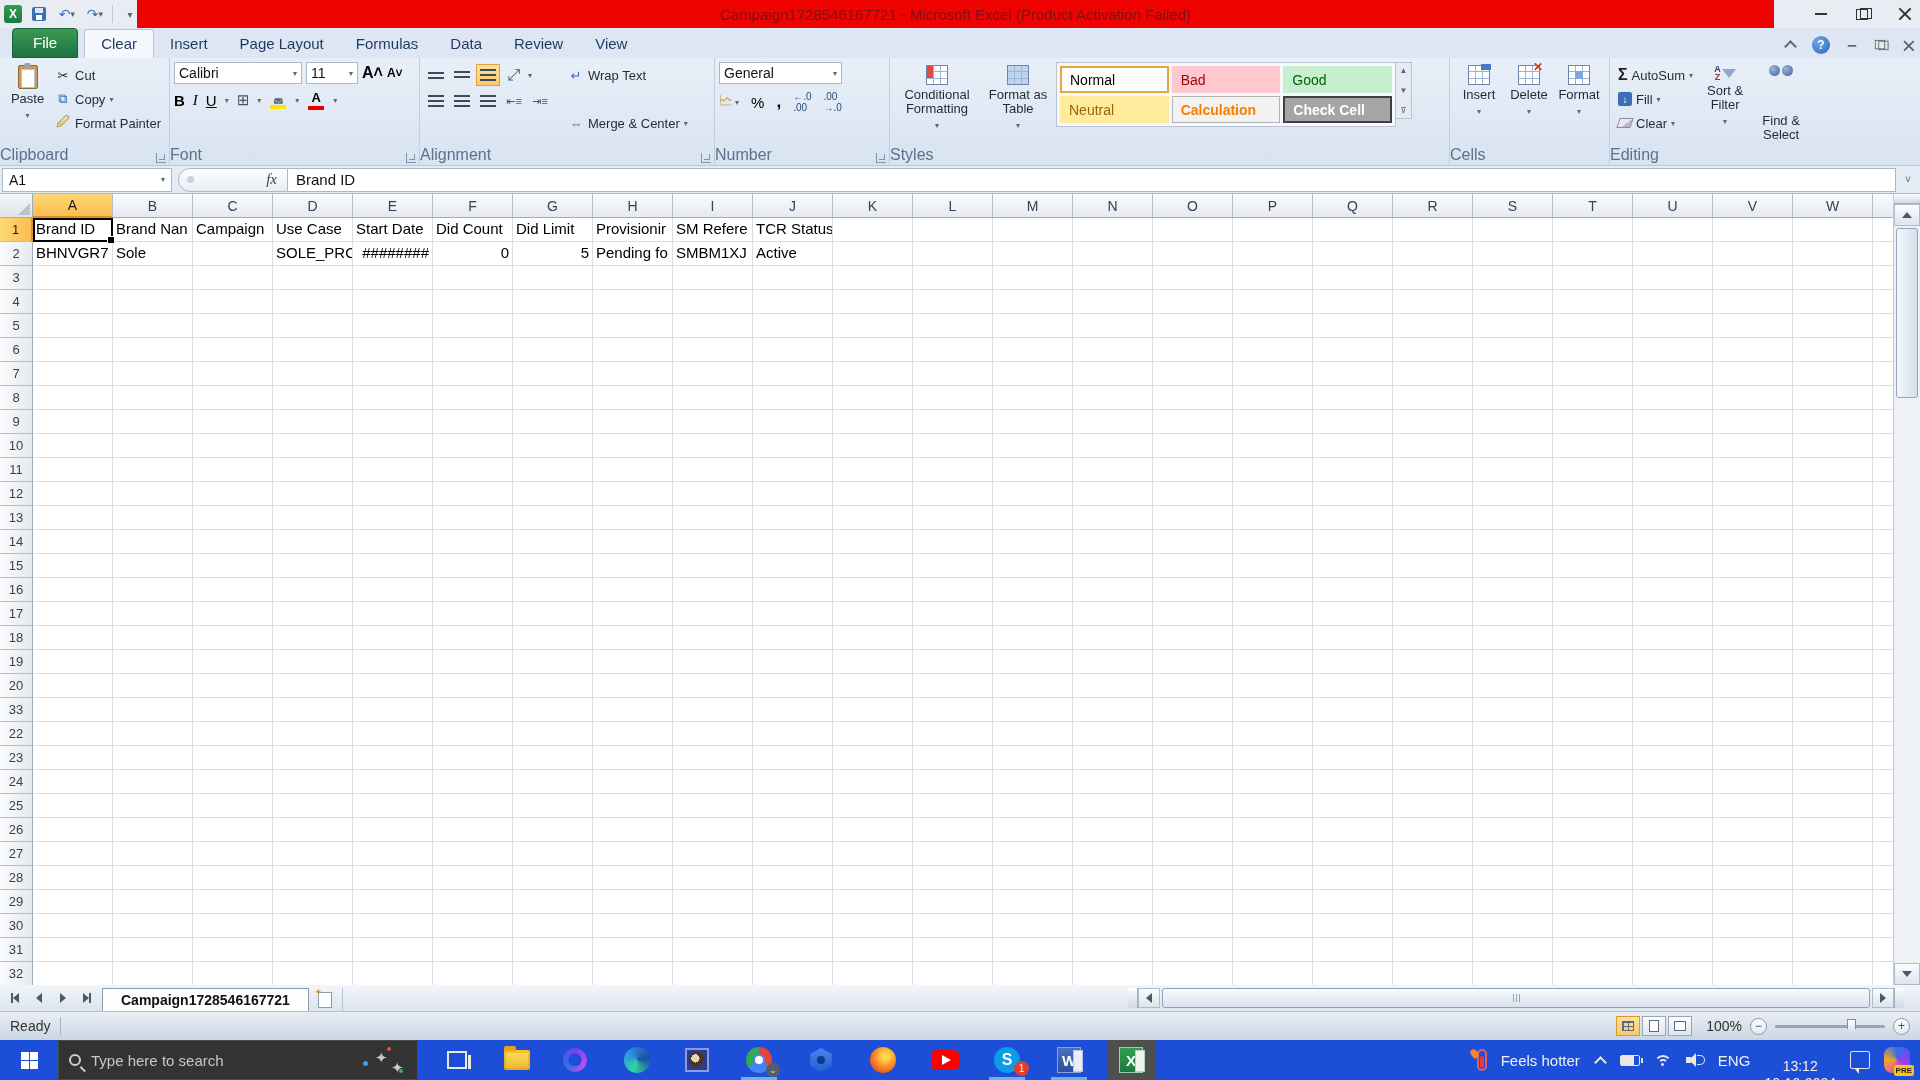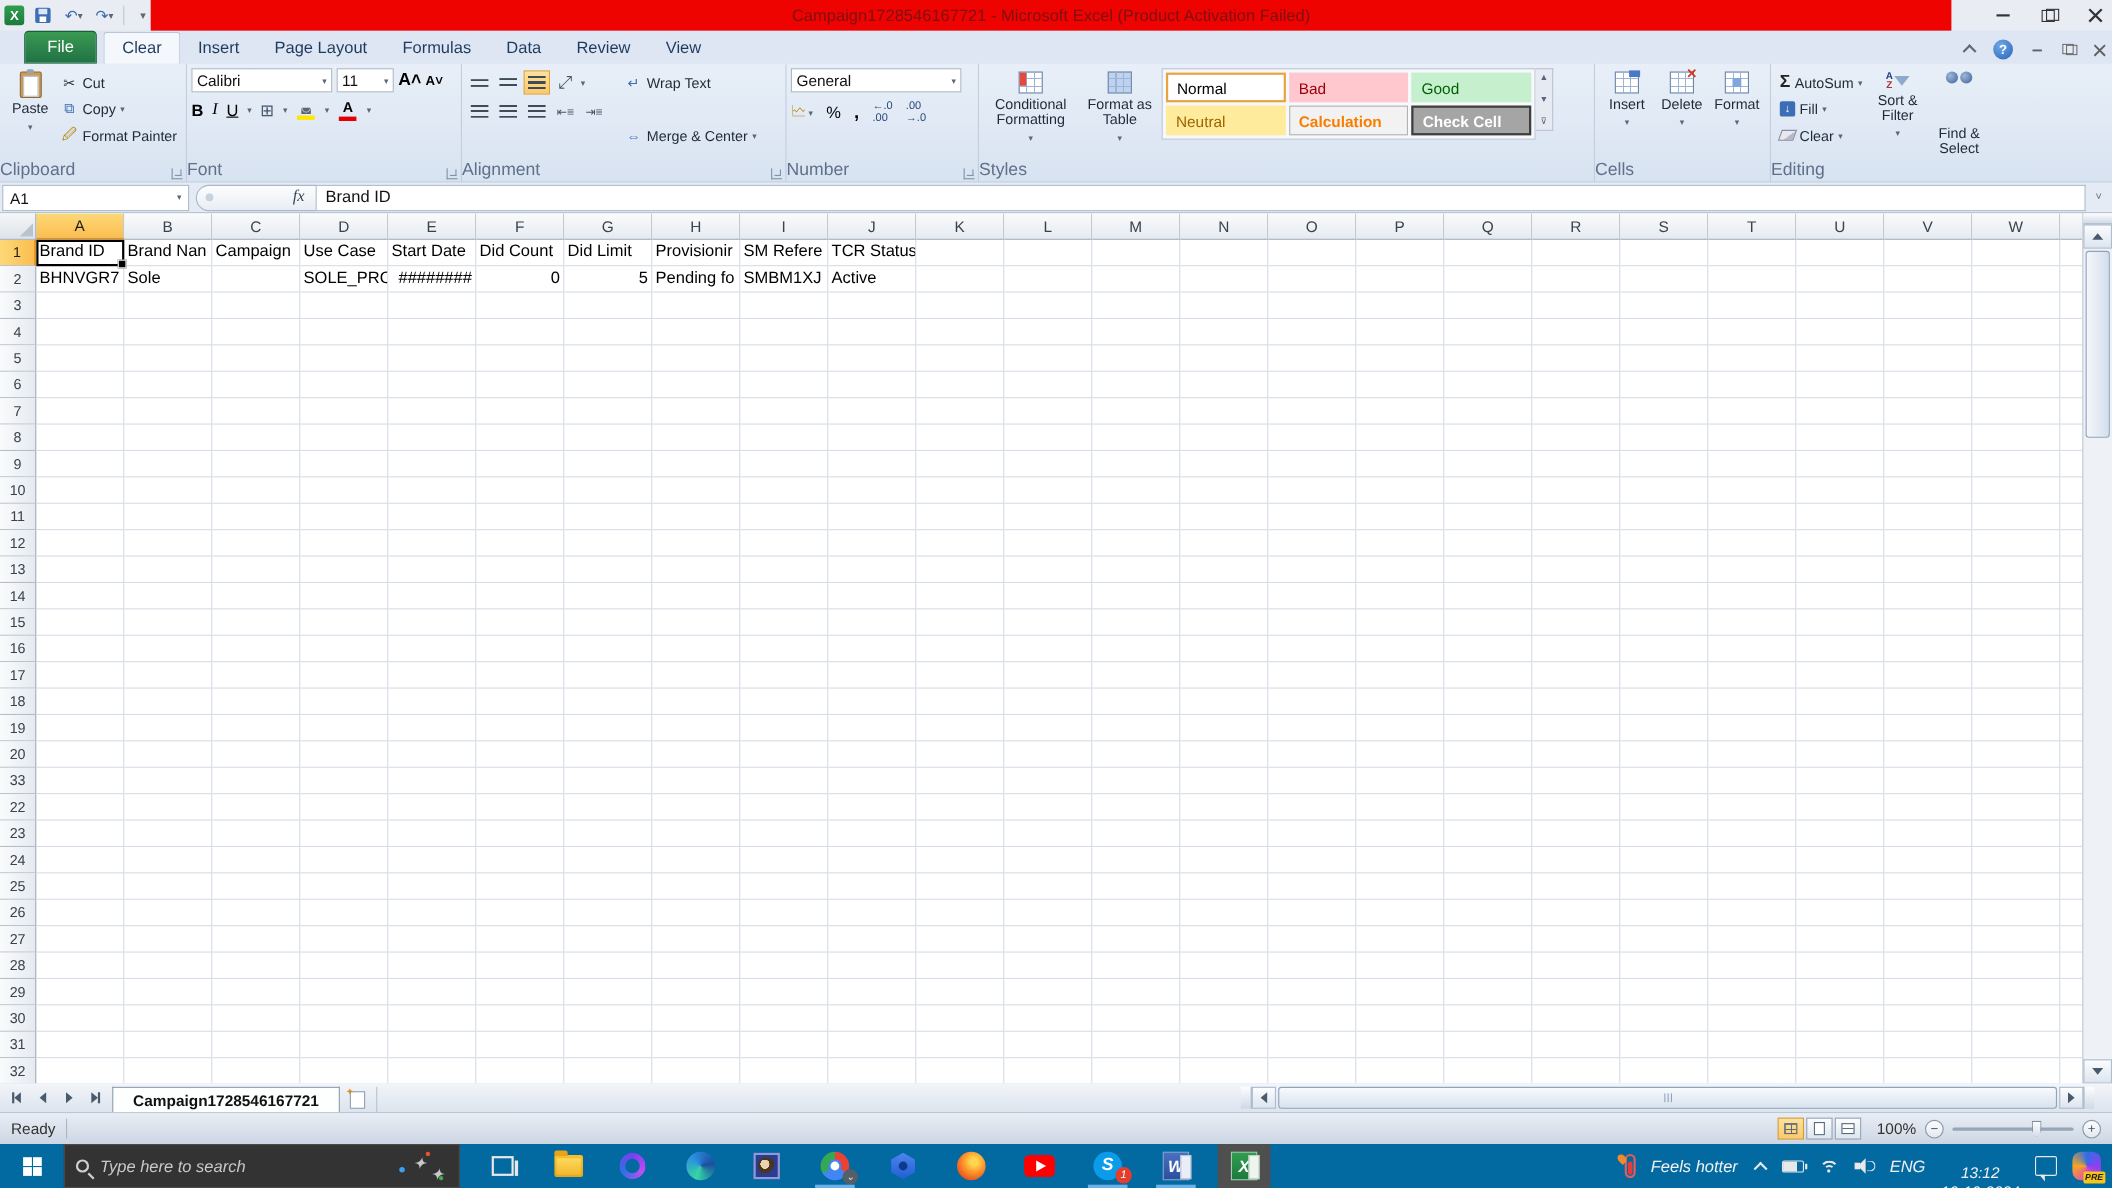--- a/index.html
+++ b/index.html
@@ -21,21 +21,21 @@
   .title-red span { color:#7e1013; font-size:15px; white-space:nowrap; overflow:hidden; }
   .win-controls { position:absolute; right:8px; top:0; height:28px; display:flex; align-items:center; gap:28px; }
   .wc { width:14px; height:12px; position:relative; }
   .wc-min:before { content:""; position:absolute; left:1px; right:1px; top:5px; height:2px; background:#333; }
   .wc-restore:before { content:""; position:absolute; left:0; bottom:0; width:10px; height:9px; border:1.5px solid #333; background:#e9edf3; }
   .wc-restore:after { content:""; position:absolute; left:4px; top:0; width:10px; height:9px; border:1.5px solid #333; }
   .wc-close:before,.wc-close:after { content:""; position:absolute; left:-1px; top:5px; width:16px; height:2px; background:#333; }
   .wc-close:before { transform:rotate(45deg); } .wc-close:after { transform:rotate(-45deg); }
 
   
-  .tabrow { position:absolute; top:28px; left:0; right:0; height:30px; background:#dde6f2; display:flex; align-items:flex-end; padding-left:22px; }
+  .tabrow { position:absolute; top:28px; left:0; right:0; height:30px; background:#dde6f2; display:flex; align-items:flex-end; padding-left:12px; }
   .tab { padding:5px 16px 6px; font-size:15px; color:#1f3a5f; }
   .tab.file { background:linear-gradient(#3a9a52,#1f7244); color:#fff; border-radius:4px 4px 0 0; border:1px solid #17603a; padding:5px 20px 6px; margin-right:6px; }
   .tab.active { background:#f4f7fb; border:1px solid #b9c6d8; border-bottom:none; border-radius:3px 3px 0 0; }
   .tabrow-right { position:absolute; right:6px; bottom:4px; display:flex; align-items:center; gap:16px; }
   .chev-up { width:12px; height:8px; position:relative; }
   .chev-up:before { content:""; position:absolute; left:2px; top:1px; width:7px; height:7px; border-left:2px solid #5a6b80; border-top:2px solid #5a6b80; transform:rotate(45deg); }
   .help-btn { width:18px; height:18px; border-radius:50%; background:radial-gradient(circle at 35% 30%,#6ea8e8,#2a64b8); color:#fff; font-size:12px; font-weight:bold; display:flex; align-items:center; justify-content:center; }
   .mini-wc { width:12px; height:10px; position:relative; opacity:.75; transform:scale(.85); }
 
   
@@ -156,21 +156,21 @@
   .viewbtn.active { background:linear-gradient(#fde29b,#fbc968); border-color:#d99b2e; }
   .vb-grid { width:12px; height:10px; background:linear-gradient(to right,#5a6b80 1px,transparent 1px 5px,#5a6b80 5px 6px,transparent 6px 10px,#5a6b80 10px 11px,transparent 11px), linear-gradient(to bottom,#5a6b80 1px,transparent 1px 4px,#5a6b80 4px 5px,transparent 5px 9px,#5a6b80 9px 10px,transparent 10px); border:1px solid #5a6b80; }
   .vb-page { width:10px; height:12px; border:1px solid #5a6b80; background:#fff; }
   .vb-break { width:12px; height:10px; border:1px solid #5a6b80; background:linear-gradient(#fff 45%,#5a6b80 45% 55%,#fff 55%); }
   .zoomlvl { width:42px; text-align:right; }
   .zbtn { width:17px; height:17px; border-radius:50%; border:1px solid #8b98a8; background:linear-gradient(#fdfdfe,#e3e9f1); display:flex; align-items:center; justify-content:center; font-size:12px; color:#44505e; line-height:1; }
   .ztrack { width:110px; height:3px; background:#98a5b5; position:relative; border-radius:2px; }
   .zthumb { position:absolute; left:72px; top:-6px; width:9px; height:15px; background:linear-gradient(#fdfdfe,#d6dfeb); border:1px solid #7e8da0; clip-path:polygon(0 0,100% 0,100% 65%,50% 100%,0 65%); }
 
   
-  .taskbar { position:absolute; top:1040px; left:0; right:0; height:40px; background:#0369a1; display:flex; align-items:center;font-style:italic; }
+  .taskbar { position:absolute; top:1040px; left:0; right:0; height:40px; background:#1d4ed8; display:flex; align-items:center; }
   .startbtn { width:58px; height:40px; display:flex; align-items:center; justify-content:center; flex:none; }
   .winlogo { width:17px; height:17px; display:grid; grid-template-columns:8px 8px; grid-template-rows:8px 8px; gap:1px; }
   .winlogo i { background:#fff; }
   .searchbox { width:360px; height:40px; background:#333333; border:1px solid #4a4a4a; display:flex; align-items:center; padding:0 10px; flex:none; position:relative; }
   .mag { width:12px; height:12px; border:2px solid #cfcfcf; border-radius:50%; position:relative; margin-right:10px; flex:none; }
   .mag:after { content:""; position:absolute; left:10px; top:10px; width:7px; height:2px; background:#cfcfcf; transform:rotate(45deg); transform-origin:0 0; }
   .searchbox span { color:#c8c8c8; font-size:15px; }
   .sparkle { position:absolute; right:14px; top:6px; width:42px; height:28px; }
   .sp-big { position:absolute; left:14px; top:2px; color:#f5c518; font-size:20px; }
   .sp-small { position:absolute; left:30px; top:12px; color:#f5c518; font-size:12px; }
@@ -375,21 +375,21 @@
             <span>Merge &amp; Center</span>
             <span class="drop-arrow">▾</span>
           </div>
       </div>
       <span class="glabel">Alignment</span>
       <span class="launcher"></span>
     </div>
 
     <div class="rgroup" style="width:175px;">
       <div style="display:flex;flex-direction:column;width:100%;">
-        <div class="combo" style="width:155px;">
+        <div class="combo" style="width:123px;">
             <span>General</span>
             <span class="drop-arrow">▾</span>
           </div>
         <div class="togglerow" style="gap:12px;">
           <span style="color:#b8860b;font-size:14px;">🗠</span>
             <span class="drop-arrow" style="margin-left:-10px;">▾</span>
           <span style="font-size:15px;">%</span>
           <span style="font-size:17px;font-weight:bold;">,</span>
           <span style="font-size:10px;color:#2a4a7a;">←.0<br>.00</span>
           <span style="font-size:10px;color:#2a4a7a;">.00<br>→.0</span>

